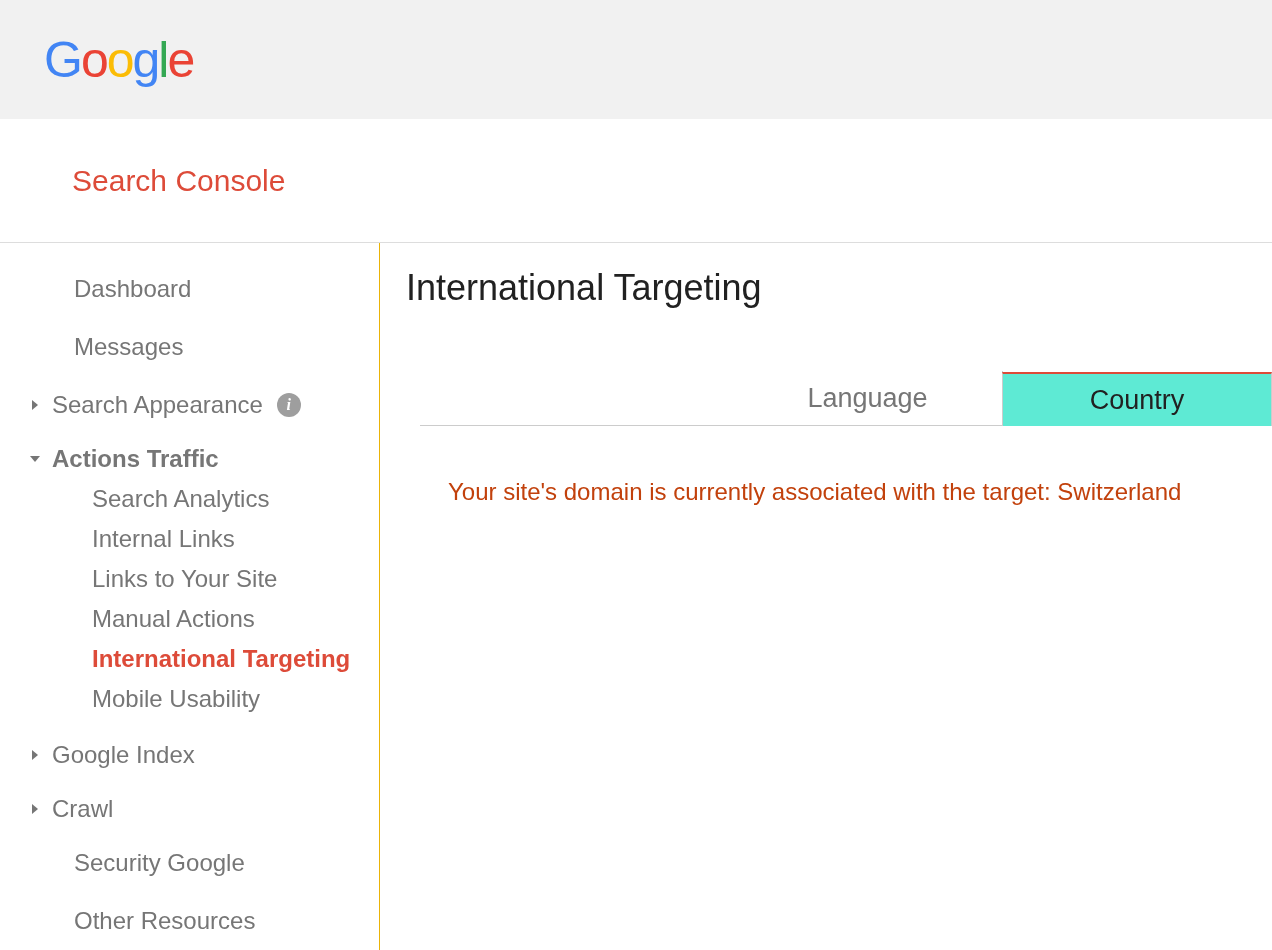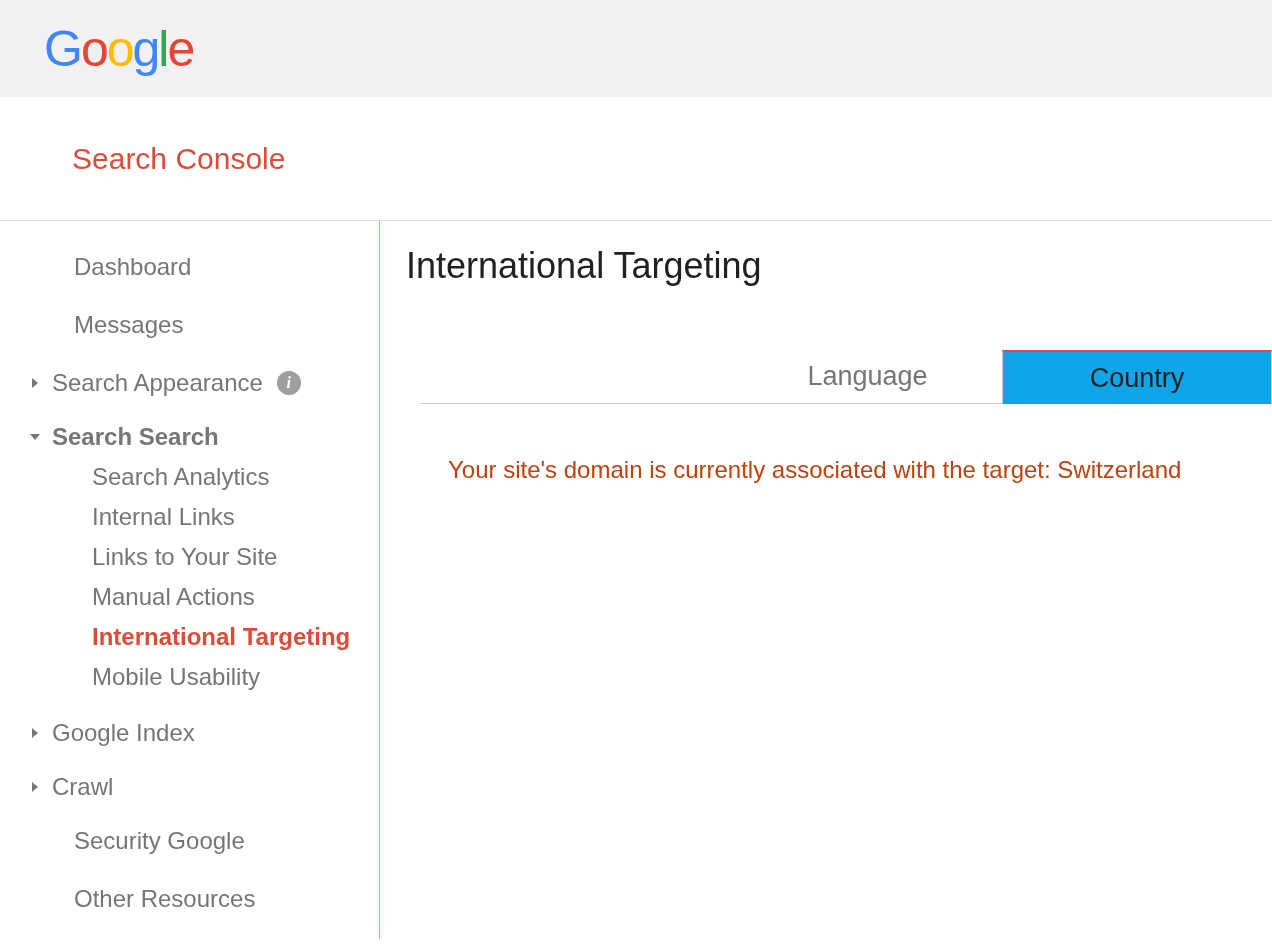--- a/index.html
+++ b/index.html
@@ -4,21 +4,21 @@
   <style>
     * { margin: 0; padding: 0; box-sizing: border-box; }
     body {
       font-family: Arial, 'Helvetica Neue', Helvetica, sans-serif;
       width: 1272px;
       background: #fff;
       color: #212121;
     }
     .top-bar {
       background: #f1f1f1;
-      height: 97px;
+      height: 119px;
       display: flex;
       align-items: center;
       padding-left: 44px;
     }
     .google-logo {
       font-size: 50px;
       font-weight: 400;
       letter-spacing: -2px;
       line-height: 1;
     }
@@ -134,21 +134,21 @@
     .tab.inactive {
       color: #767676;
       border-right: 1px solid #ccc;
     }
     .tab.active {
       color: #212121;
       border-top: 2px solid #DD4B39;
       border-left: 1px solid #ccc;
       border-right: 1px solid #ccc;
       margin-bottom: -1px;
-      background: #0ea5e9;
+      background: #5eead4;
       margin-left: -1px;
     }
     .tab-body {
       padding: 52px 0 0 42px;
       font-size: 24px;
       color: #c2410c;
     }
   </style>
 </head>
 <body>
@@ -183,21 +183,21 @@
       <span class="label" style="padding-left:0">Search Appearance</span>
       <span class="info-badge">i</span>
     </div>
 
     <div class="side-item expandable" style="margin-bottom:10px">
       <span class="caret">
         <svg viewBox="0 0 10 10">
             <path d="M0 2 L10 2 L5 8 Z"></path>
           </svg>
       </span>
-      <strong class="label" style="padding-left:0">Search Search</strong>
+      <strong class="label" style="padding-left:0">Actions Traffic</strong>
     </div>
 
     <div class="sub-list">
       <div class="sub-item">Search Analytics</div>
       <div class="sub-item">Internal Links</div>
       <div class="sub-item">Links to Your Site</div>
       <div class="sub-item">Manual Actions</div>
       <div class="sub-item active">International Targeting</div>
       <div class="sub-item">Mobile Usability</div>
     </div>

